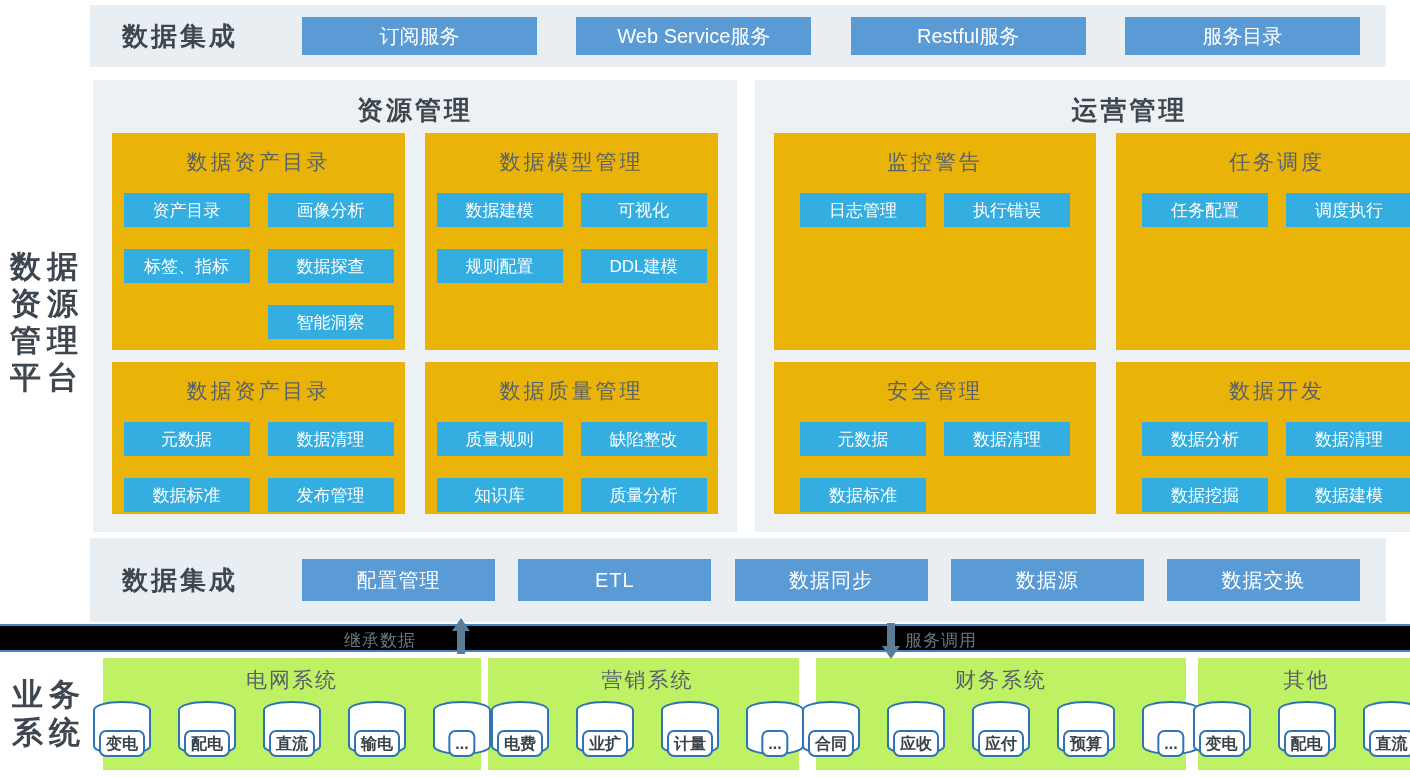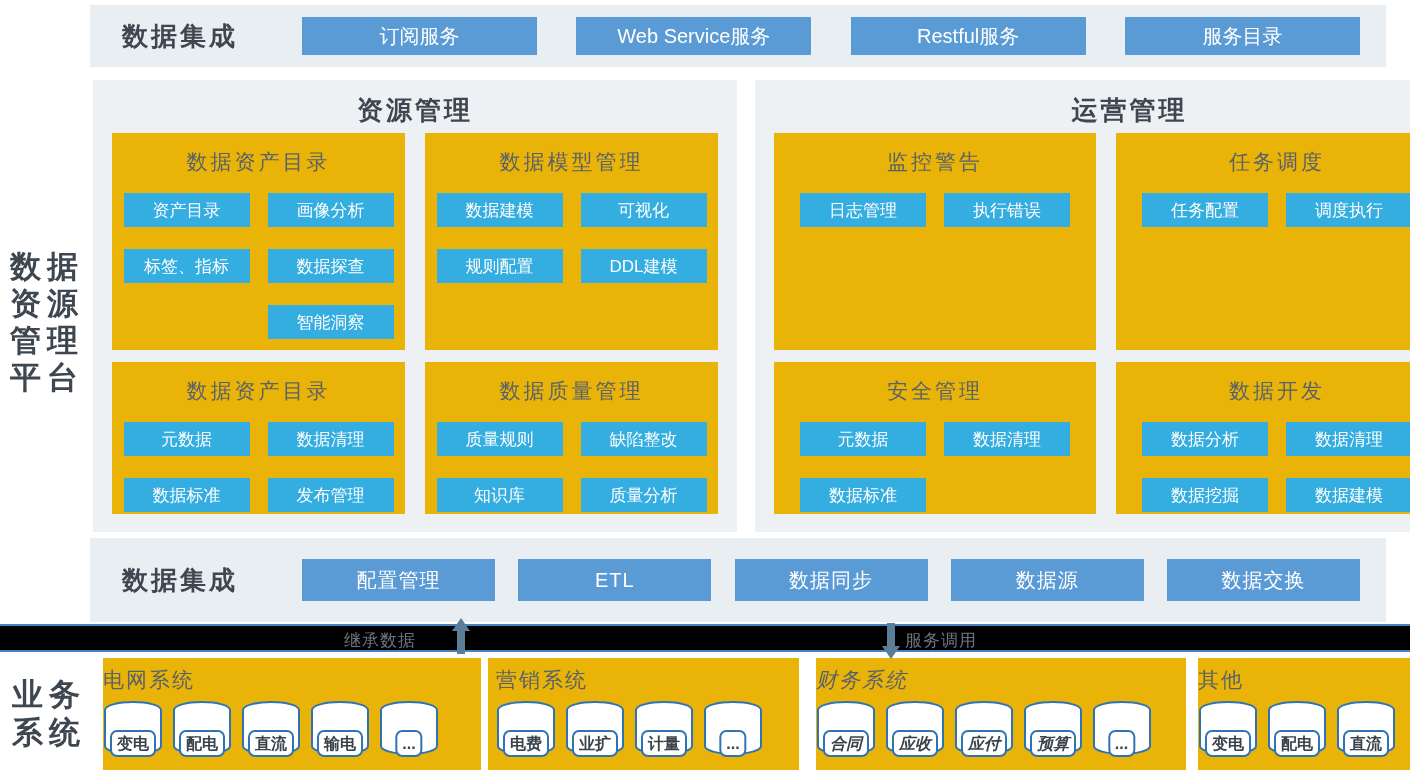--- a/index.html
+++ b/index.html
@@ -44,27 +44,27 @@
              border-top:2px solid #4285c3;border-bottom:2px solid #4285c3;}
   .conn-label{position:absolute;top:3px;font-size:17px;color:#6b767f;letter-spacing:1px;}
   #up-label{left:344px;}
   #down-label{left:905px;}
   .conn-arrow{position:absolute;z-index:3;}
   #up-arrow{left:452px;top:-8px;}
   #down-arrow{left:882px;top:-3px;}
 
   
   .biz{position:absolute;top:658px;left:103px;height:112px;display:flex;}
-  .sys{background:#eab308;display:flex;flex-direction:column;}
+  .sys{background:#bef264;display:flex;flex-direction:column;align-items:center;}
   .sys-0{width:378px;margin-right:7px;}
   .sys-1{width:303px;margin-right:17px;padding-left:8px;}
-  .sys-2{width:370px;margin-right:12px;font-style:italic;}
+  .sys-2{width:370px;margin-right:12px;}
   .sys-3{width:217px;}
   .sys-title{margin-top:8px;font-size:21px;color:#58626a;letter-spacing:2px;}
-  .db-row{display:flex;gap:9px;margin-top:6px;}
+  .db-row{display:flex;gap:25px;margin-top:6px;}
   .db{position:relative;width:60px;height:58px;}
   .db svg{position:absolute;left:0;top:0;}
   .db-label{position:absolute;left:50%;transform:translateX(-50%);bottom:1px;background:#fff;
             border:2px solid #2e74b5;border-radius:7px;padding:0 5px;font-size:16px;font-weight:600;
             color:#39434b;white-space:nowrap;line-height:23px;}
 </style>
 </head>
 <body>
 
 <div class="page">

